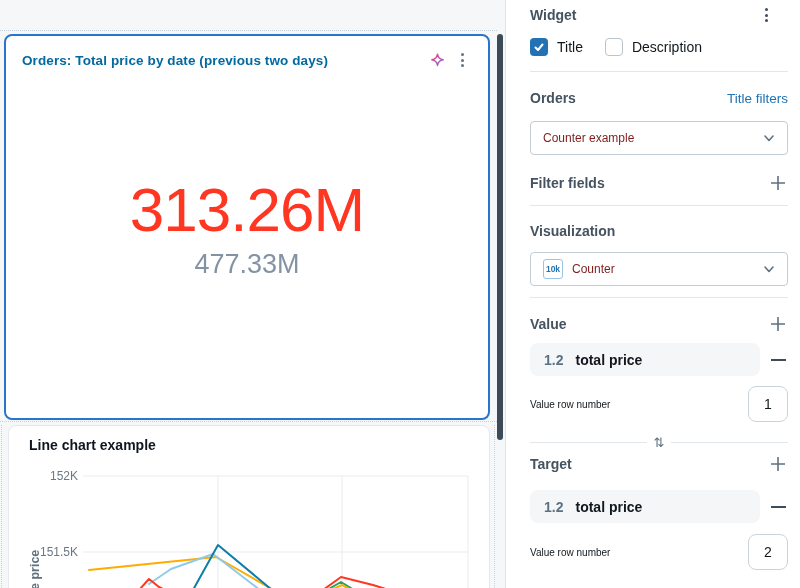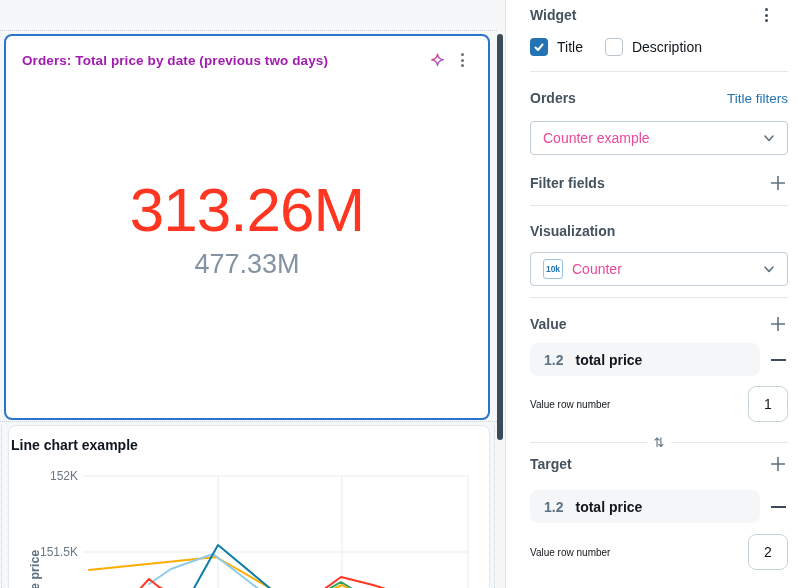--- a/index.html
+++ b/index.html
@@ -8,31 +8,31 @@
   .app { position:relative; width:800px; height:588px; display:flex; }
 
   
   .canvas { position:relative; width:505px; height:588px; background:#F6F7F9; overflow:hidden; }
   .guide-h { position:absolute; height:0; border-top:1px dotted #C8D0D8; }
   .guide-v { position:absolute; width:0; border-left:1px dotted #C8D0D8; }
 
   .counter-widget { position:absolute; left:4px; top:34px; width:486px; height:386px;
     background:#fff; border:2px solid #2B74CB; border-radius:8px; display:flex; flex-direction:column; }
   .cw-header { display:flex; align-items:center; padding:15px 16px 0 16px; }
-  .cw-title { flex:1; font-size:13.5px; font-weight:700; color:#a21caf; letter-spacing:.1px; }
+  .cw-title { flex:1; font-size:13.5px; font-weight:700; color:#0369a1; letter-spacing:.1px; }
   .cw-icons { display:flex; align-items:center; gap:13px; padding-right:6px; }
   .kebab { display:flex; flex-direction:column; gap:2.5px; cursor:pointer; padding:2px; }
   .kebab i { width:3px; height:3px; border-radius:50%; background:#5F7281; }
   .counter-body { flex:1; display:flex; flex-direction:column; align-items:center; justify-content:center; padding-bottom:30px; }
   .counter-value { font-size:62px; font-weight:500; letter-spacing:-1px; line-height:1; }
   .counter-target { font-size:27px; margin-top:10px; line-height:1; }
 
   .line-widget { position:absolute; left:8px; top:425px; width:482px; height:180px;
     background:#fff; border:1px solid #E5E8EC; border-radius:8px 8px 0 0; }
-  .lw-title { position:absolute; left:2px; top:11px; font-size:14px; font-weight:700; color:#0E1620; }
+  .lw-title { position:absolute; left:20px; top:11px; font-size:14px; font-weight:700; color:#0E1620; }
   .line-widget svg { position:absolute; left:0; top:0; }
 
   .scrollbar-thumb { position:absolute; left:497px; top:34px; width:6px; height:406px;
     background:#3D4A57; border-radius:3px; }
 
   
   .panel { position:relative; width:295px; height:588px; background:#fff; border-left:1px solid #DEE3E8;
     padding:0 12px 0 24px; overflow:hidden; }
   .sec-head { display:flex; align-items:center; justify-content:space-between; }
   .sec-label { font-size:14px; font-weight:700; color:#44535F; }
@@ -48,21 +48,21 @@
 
   .divider { border-top:1px solid #E1E7EB; margin-top:13px; }
   .mt18 { margin-top:18px; } .mt15 { margin-top:15px; } .mt12 { margin-top:12px; }
   .mt17 { margin-top:17px; } .mt13 { margin-top:13px; } .mt11 { margin-top:11px; }
   .mt16 { margin-top:16px; } .mt4 { margin-top:4px; }
 
   .link { font-size:13.5px; color:#2272B4; cursor:pointer; }
 
   .select { display:flex; align-items:center; height:34px; border:1px solid #C2CDD5; border-radius:4px;
     background:#fff; padding:0 12px; cursor:pointer; }
-  .select-text { flex:1; font-size:14px; color:#ec4899; }
+  .select-text { flex:1; font-size:12px; color:#7f1d1d; }
   .viz-badge { width:20px; height:20px; border:1px solid #9BC3E3; border-radius:3px; color:#2272B4;
     font-size:8.5px; font-weight:700; display:flex; align-items:center; justify-content:center; margin-right:9px; }
 
   .plus-btn { width:20px; height:20px; display:flex; align-items:center; justify-content:center; cursor:pointer; }
   .minus-btn { width:20px; height:20px; display:flex; align-items:center; justify-content:center; cursor:pointer; }
   .minus-btn i { width:15px; height:2px; background:#3E4B5A; }
 
   .field-row { display:flex; align-items:center; margin-top:9px; }
   .field-pill { flex:1; height:33px; background:#F4F6F8; border-radius:8px; display:flex; align-items:center;
     padding:0 14px; cursor:pointer; }

